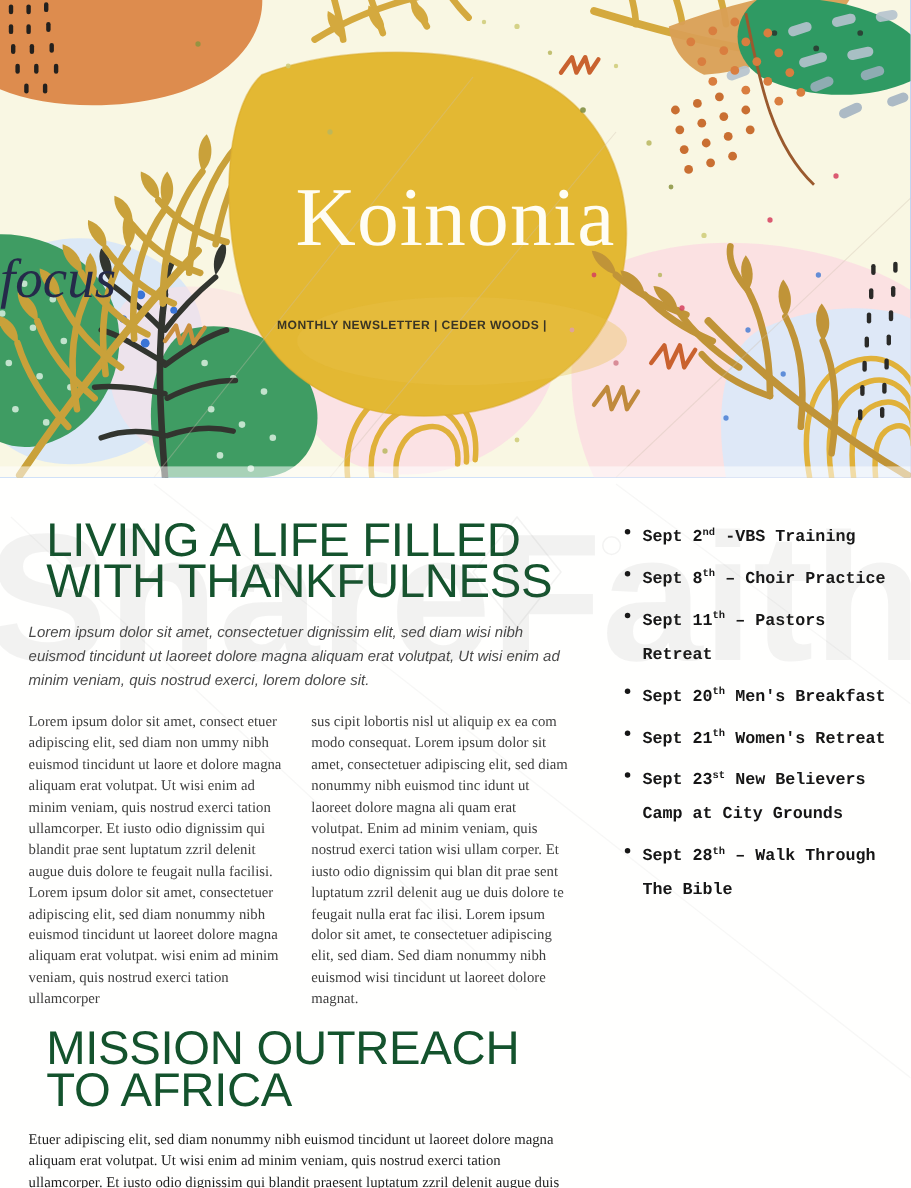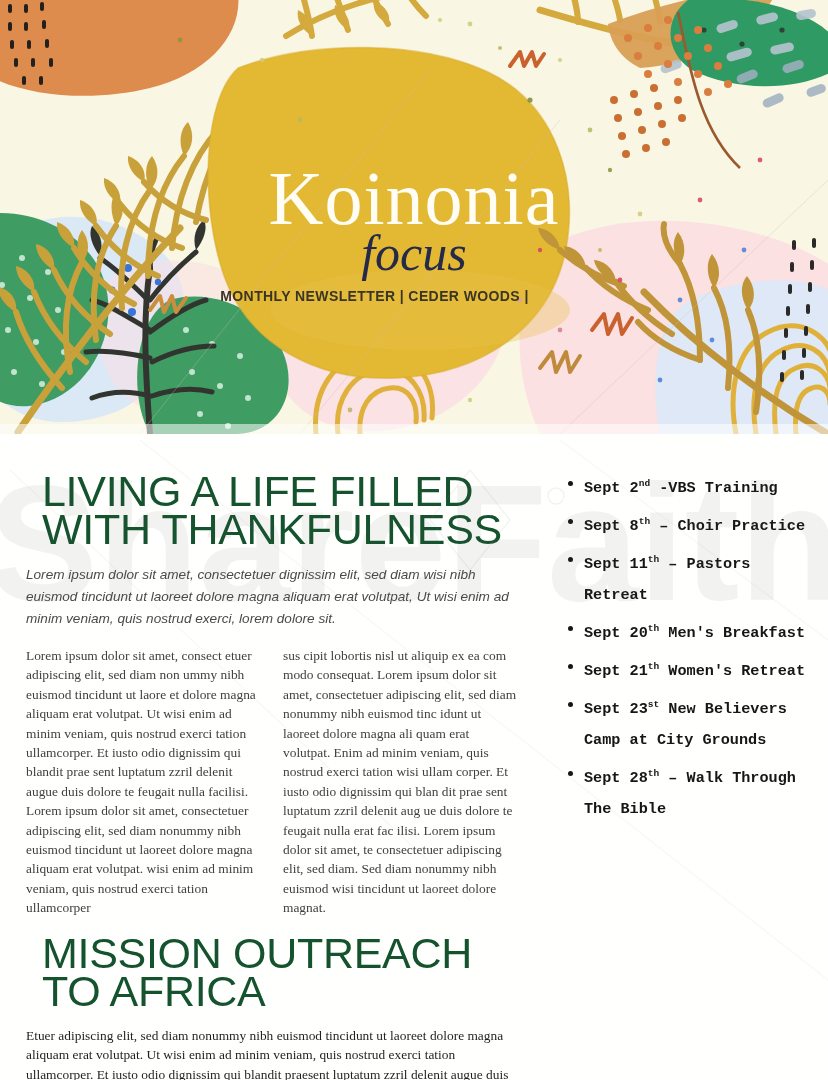--- a/index.html
+++ b/index.html
@@ -16,28 +16,28 @@
   .hero svg{position:absolute;left:0;top:0;width:828px;height:434px;}
 
   
   .masthead{position:absolute;left:0;top:0;width:828px;height:434px;pointer-events:none;}
   .mh-title{
     position:absolute;left:0;top:160px;width:828px;text-align:center;
     font-family:"Liberation Serif", serif;
     font-size:76px;line-height:76px;color:#fffdf4;letter-spacing:1px;
   }
   .mh-sub{
-    position:absolute;left:0;top:228px;width:828px;text-align:center;
+    position:absolute;left:0;top:228px;width:828px;
     font-family:"Liberation Serif", serif;font-style:italic;
     font-size:50px;line-height:50px;color:#252a4a;
   }
   .mh-meta{
     position:absolute;left:0;top:288px;width:749px;text-align:center;
     font-family:"Liberation Sans", sans-serif;font-weight:bold;
-    font-size:14px;line-height:17px;color:#3a3524;letter-spacing:.4px;
+    font-size:11px;line-height:17px;color:#3a3524;letter-spacing:.4px;
   }
 
   
   .content{position:absolute;left:0;top:434px;width:828px;height:646px;}
 
   .left-col{position:absolute;left:26px;top:22px;width:492px;}
   .right-col{position:absolute;left:548px;top:22px;width:258px;}
 
   h1.section{
     font-family:"Liberation Sans", sans-serif;

